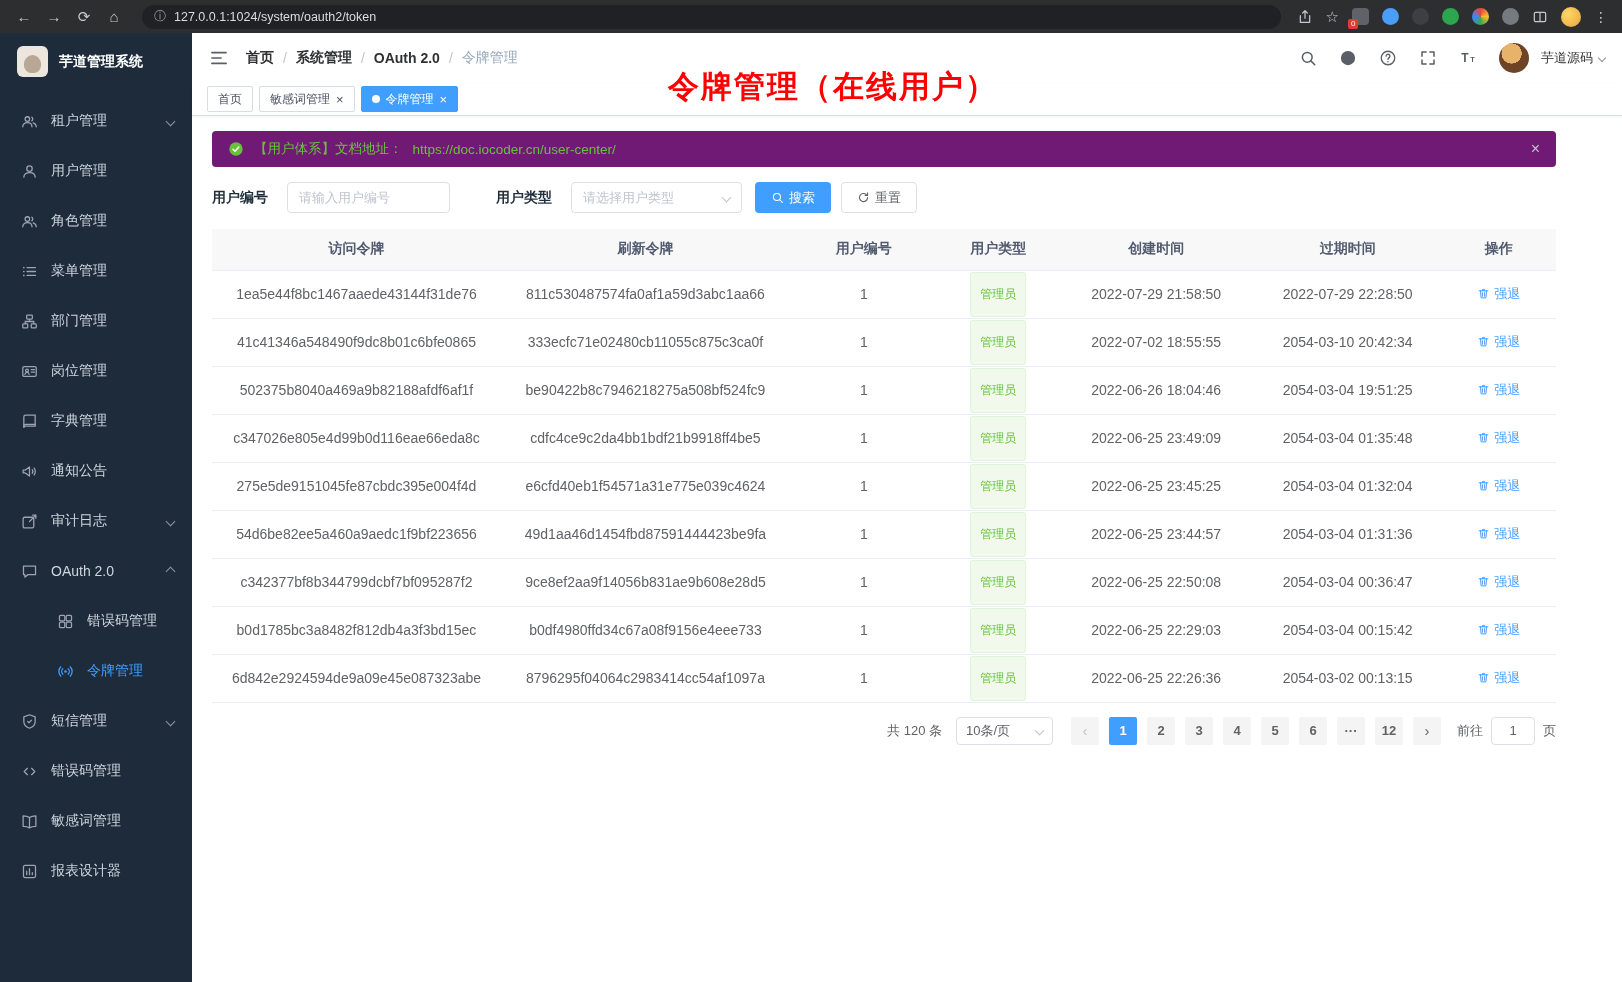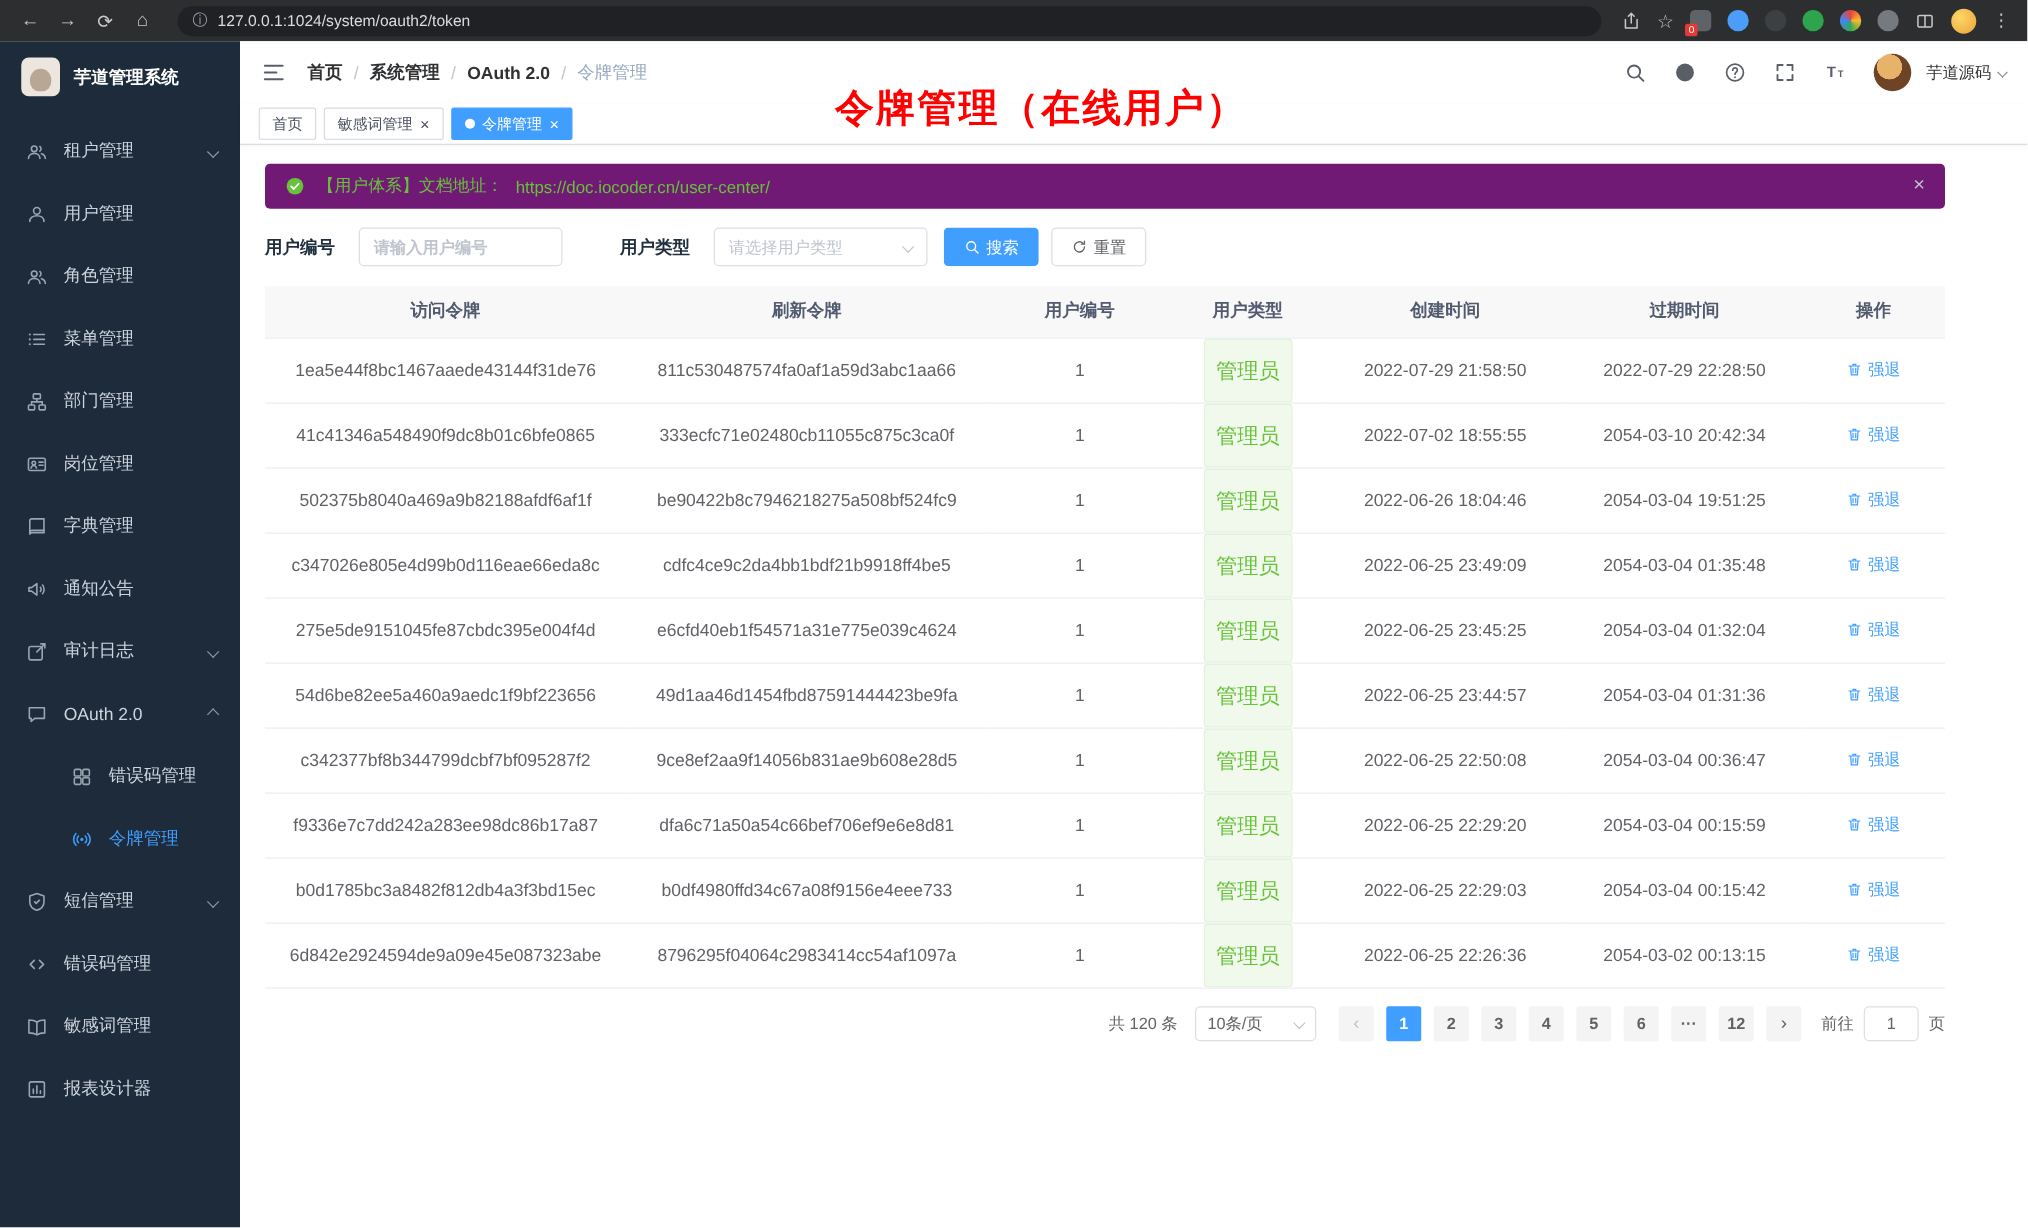--- a/index.html
+++ b/index.html
@@ -63,34 +63,34 @@
 
   
   .content { flex:1; padding:15px 66px 0 20px; overflow:hidden; }
   .alert { height:36px; background:#701a75; border-radius:4px; display:flex; align-items:center; padding:0 16px; gap:10px; margin-bottom:15px; }
   .cicon { width:16px; height:16px; color:var(--success); flex-shrink:0; }
   .alert-text, .alert-link { color:var(--success); font-size:13.5px; text-decoration:none; }
   .alert .close { margin-left:auto; color:#c0c4cc; font-size:16px; cursor:pointer; }
 
   .filter { display:flex; align-items:center; margin-bottom:16px; }
   .f-label { font-size:14px; font-weight:700; color:#1f2f3d; margin-right:19px; white-space:nowrap; }
-  .f-input { width:163px; height:31px; border:1px solid #dcdfe6; border-radius:4px; padding:1px 11px; font-size:13px; color:#606266; outline:none; font-family:inherit;font-weight:bold; }
+  .f-input { width:163px; height:31px; border:1px solid #dcdfe6; border-radius:4px; padding:1px 11px; font-size:13px; color:#606266; outline:none; font-family:inherit; }
   .f-input::placeholder { color:#bfc4cd; }
   .f-gap { width:46px; flex-shrink:0; }
   .f-select { width:171px; height:31px; border:1px solid #dcdfe6; border-radius:4px; display:flex; align-items:center; justify-content:space-between; padding:0 11px; color:#bfc4cd; font-size:13px; cursor:pointer; }
   .f-select .chev { color:#c0c4cc; }
   .btn { height:31px; border-radius:4px; display:inline-flex; align-items:center; gap:5px; font-size:13px; padding:0 15px; cursor:pointer; border:1px solid transparent; font-family:inherit; }
   .btn .bsvg { width:13px; height:13px; }
   .btn-primary { background:var(--accent); color:#fff; margin-left:13px; }
   .btn-plain { background:#fff; border-color:#dcdfe6; color:#606266; margin-left:10px; }
 
   .tokens-table { width:100%; border-collapse:collapse; table-layout:fixed; }
   .tokens-table th { height:41px; background:#f8f8f9; color:#515a6e; font-size:14px; font-weight:700; text-align:center; border-bottom:1px solid #ebeef5; white-space:nowrap; }
   .tokens-table td { height:48px; text-align:center; font-size:14px; color:#606266; border-bottom:1px solid #ebeef5; white-space:nowrap; overflow:hidden; }
-  .tag-success { display:inline-block; padding:13px 9px; background:#f0f9eb; border:1px solid #e1f3d8; border-radius:3px; color:var(--success); font-size:17px; }
+  .tag-success { display:inline-block; padding:13px 9px; background:#f0f9eb; border:1px solid #e1f3d8; border-radius:3px; color:var(--success); font-size:12px; }
   .act-link { color:var(--accent); font-size:13px; display:inline-flex; align-items:center; gap:4px; cursor:pointer; }
   .act-link .bsvg { width:13px; height:13px; }
 
   .pager { display:flex; align-items:center; justify-content:flex-end; margin-top:14px; font-size:13px; color:#606266; }
   .p-total { margin-right:14px; white-space:nowrap; }
   .p-size { width:97px; height:28px; border:1px solid #dcdfe6; border-radius:4px; display:flex; align-items:center; justify-content:space-between; padding:0 9px; color:#606266; margin-right:18px; cursor:pointer; white-space:nowrap; }
   .p-size .chev { color:#c0c4cc; }
   .pbtn { min-width:28px; height:28px; padding:0 4px; background:#f4f4f5; border-radius:2px; display:inline-flex; align-items:center; justify-content:center; color:#606266; font-weight:600; cursor:pointer; }
   .pbtn.active { background:var(--accent); color:#fff; }
   .pbtn.nav { font-weight:400; font-size:15px; }
@@ -578,36 +578,20 @@
     <td>
       <span class="act-link">
         <svg class="bsvg" viewBox="0 0 24 24">
                     <use href="#i-trash"></use>
                   </svg>
         <span>强退</span>
       </span>
     </td>
   </tr>
             <tr>
-    <td>f9336e7c7dd242a283ee98dc86b17a87</td>
-    <td>dfa6c71a50a54c66bef706ef9e6e8d81</td>
-    <td>1</td>
-    <td><span class="tag-success">管理员</span></td>
-    <td>2022-06-25 22:29:20</td>
-    <td>2054-03-04 00:15:59</td>
-    <td>
-      <span class="act-link">
-        <svg class="bsvg" viewBox="0 0 24 24">
-                    <use href="#i-trash"></use>
-                  </svg>
-        <span>强退</span>
-      </span>
-    </td>
-  </tr>
-            <tr>
     <td>b0d1785bc3a8482f812db4a3f3bd15ec</td>
     <td>b0df4980ffd34c67a08f9156e4eee733</td>
     <td>1</td>
     <td><span class="tag-success">管理员</span></td>
     <td>2022-06-25 22:29:03</td>
     <td>2054-03-04 00:15:42</td>
     <td>
       <span class="act-link">
         <svg class="bsvg" viewBox="0 0 24 24">
                     <use href="#i-trash"></use>

